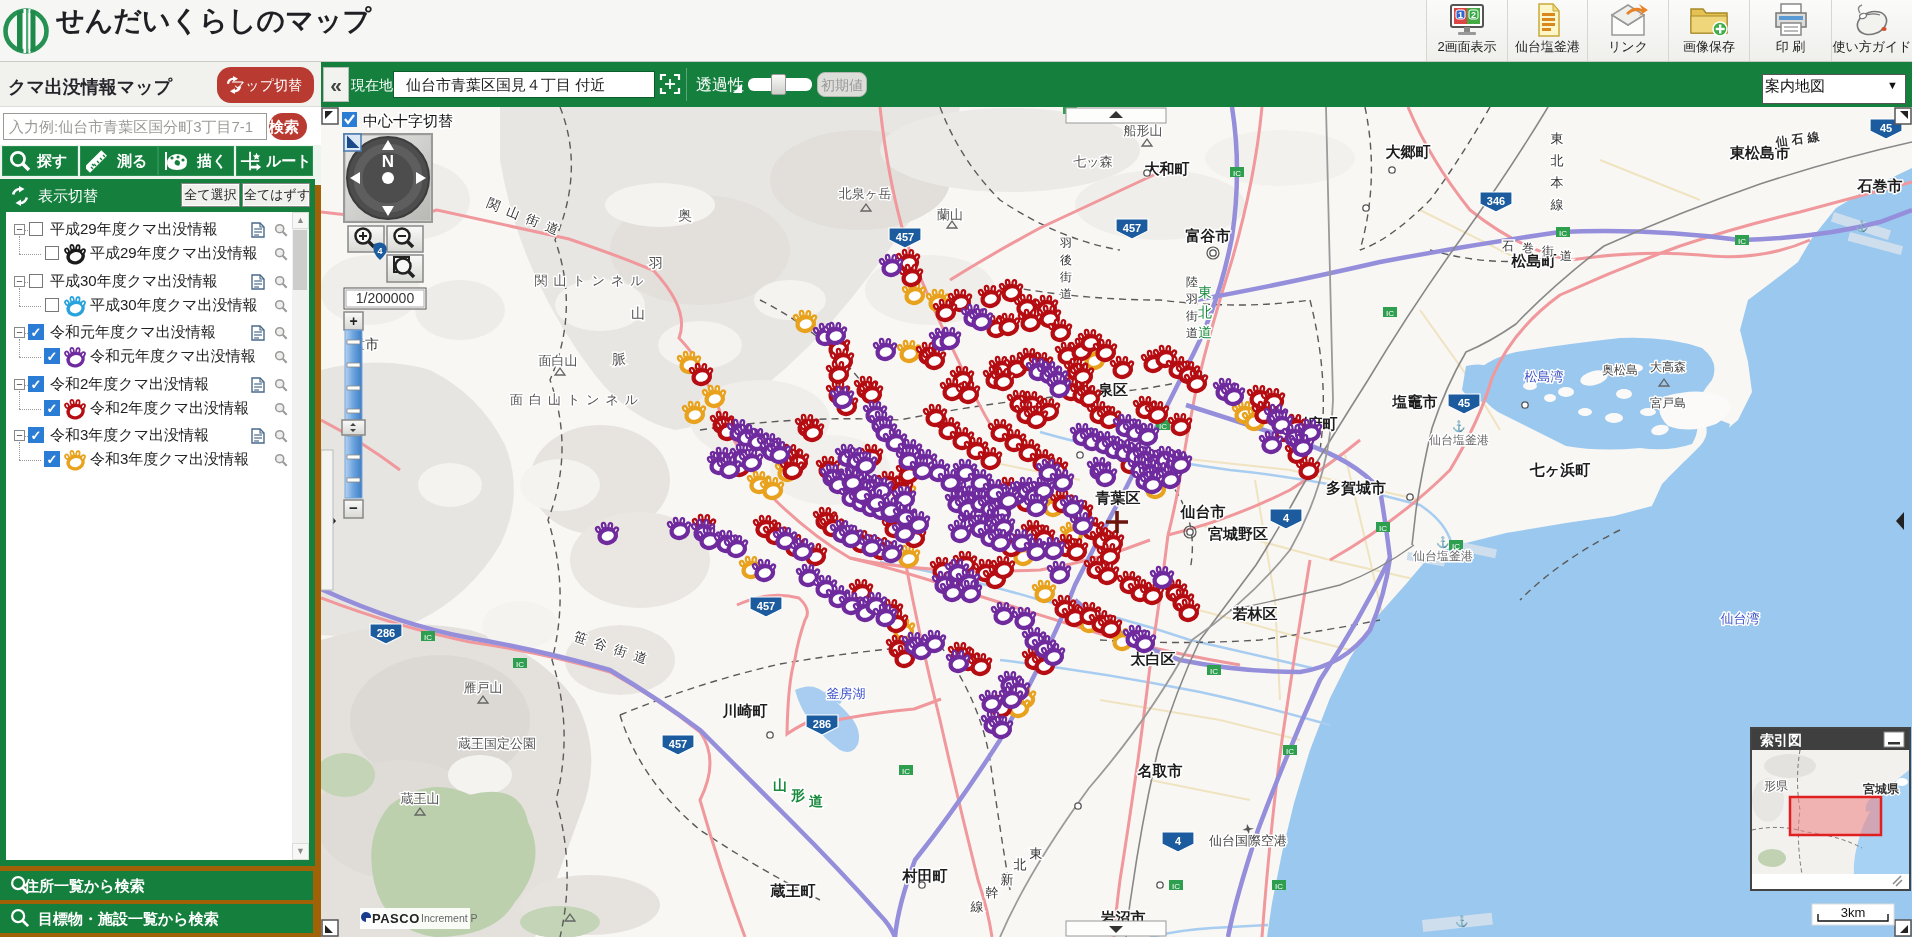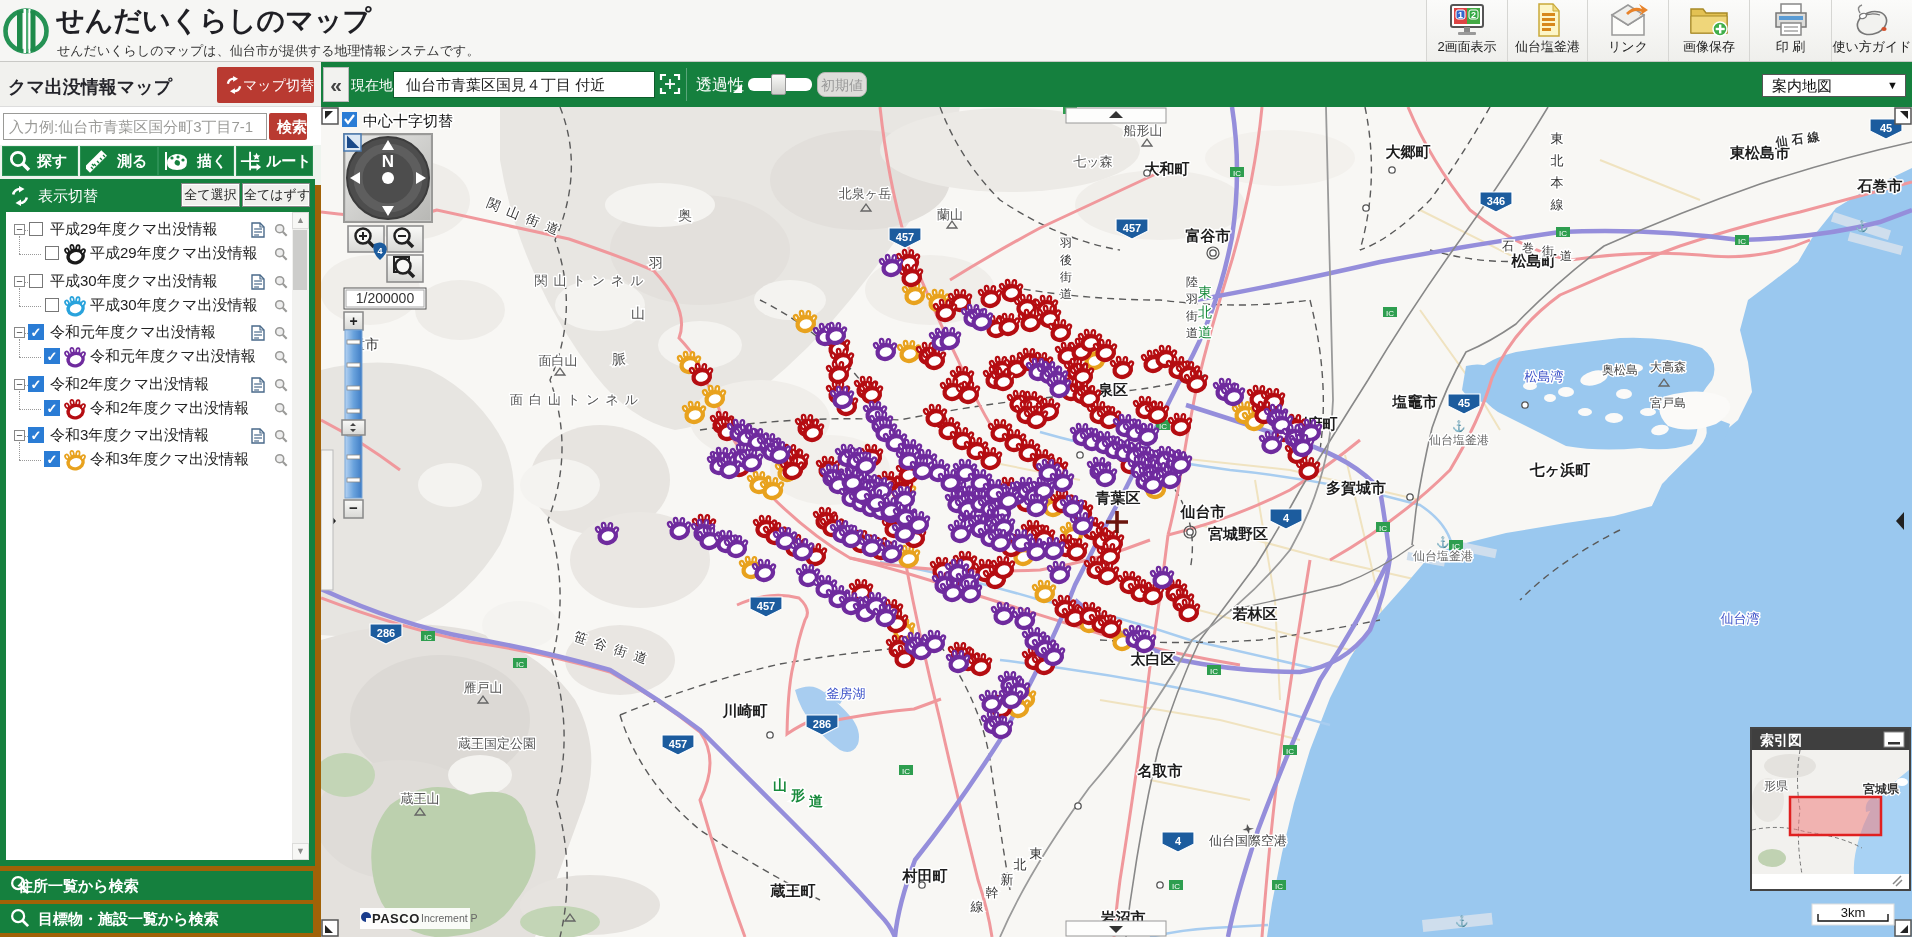--- a/index.html
+++ b/index.html
@@ -4,21 +4,21 @@
 html,body{width:1912px;height:937px;overflow:hidden;font-family:"Liberation Sans",sans-serif;background:#fff}
 .abs{position:absolute}
 #header{position:absolute;left:0;top:0;width:1912px;height:62px;background:#f6f6f4;border-bottom:1px solid #c9c9c6}
 #htitle{position:absolute;left:56px;top:2px;font-size:28px;font-weight:bold;color:#1f1f24}
 #hsub{position:absolute;left:57px;top:42px;font-size:13px;color:#333}
 .tbcell{position:absolute;top:0;height:61px;border-left:1px solid #d6d6d3;background:linear-gradient(#fbfbfa,#efefec);text-align:center}
 .tbcell .lbl{position:absolute;bottom:5px;width:100%;font-size:13px;color:#222;white-space:nowrap}
 #lpanel{position:absolute;left:0;top:62px;width:321px;height:875px;background:#a16207}
 #ptitlebar{position:absolute;left:0;top:0;width:321px;height:45px;background:#f1f1ee;border-bottom:1px solid #ddd}
 #ptitle{position:absolute;left:8px;top:13px;font-size:18px;font-weight:bold;color:#25252b}
-.redbtn{position:absolute;background:#b93a31;color:#fff;text-align:right;border-radius:2px}
+.redbtn{position:absolute;background:#b93a31;color:#fff;text-align:left;border-radius:14px}
 #srchrow{position:absolute;left:0;top:45px;width:321px;height:38px;background:#fff}
 #srchinput{position:absolute;left:3px;top:6px;width:264px;height:27px;border:1px solid #9a9a97;background:#fff;font-size:15px;color:#9b9b98;line-height:25px;padding-left:5px}
 #toolrow{position:absolute;left:0;top:83px;width:321px;height:40px;background:#eef4ee}
 .toolbtn{position:absolute;top:1px;height:30px;background:#15803e;border:1px solid #2b9054;color:#fff;font-size:15px;font-weight:bold;text-align:left;overflow:hidden}
 #toggles{position:absolute;left:0;top:117px;width:315px;height:687px;background:#15803e}
 #togghead{position:absolute;left:0;top:0;width:100%;height:33px;color:#fff}
 #toggtitle{position:absolute;left:38px;top:8px;font-size:15px;font-weight:normal}
 .selbtn{position:absolute;top:5px;height:22px;background:#f0f0ed;border:1px solid #fff;outline:1px solid #888;color:#222;font-size:13px;text-align:center;line-height:20px;white-space:nowrap}
 #treearea{position:absolute;left:6px;top:33px;width:303px;height:648px;background:#fff}
 .trow{position:absolute;font-size:15px;color:#222;white-space:nowrap}
@@ -26,34 +26,33 @@
 .cbc{position:absolute;width:16px;height:16px;background:#2a7cd5;border:1px solid #2a7cd5;color:#fff;font-size:13px;font-weight:bold;text-align:center;line-height:16px}
 .expbox{position:absolute;width:11px;height:11px;border:1px solid #888;background:#fff;font-size:11px;line-height:9px;text-align:center;color:#444}
 #vscroll{position:absolute;right:0;top:0;width:17px;height:648px;background:#f1f1ef}
 .sbarrow{position:absolute;left:0;width:17px;height:17px;background:#f7f7f5;border:1px solid #dcdcda;color:#8a8a88;font-size:9px;text-align:center;line-height:15px}
 .greenbar{position:absolute;left:0;width:313px;height:29px;background:#15803e;color:#fff;font-size:15px;font-weight:bold;line-height:29px}
 #maparea{position:absolute;left:321px;top:62px;width:1591px;height:875px;background:#f7f6f3}
 #mapbar{position:absolute;left:0;top:0;width:1591px;height:45px;background:#15803e}
 .mbtext{position:absolute;color:#fff;font-size:16px;font-weight:normal}
 #addrinput{position:absolute;left:72px;top:9px;width:262px;height:27px;background:#fff;border:1px solid #0d5d2c;font-size:15px;color:#222;line-height:26px;padding-left:12px}
 #initbtn{position:absolute;left:496px;top:10px;width:50px;height:25px;background:#ddddda;border:1px solid #b5b5b2;color:#999;font-size:14px;text-align:center;line-height:24px;border-radius:8px}
-#seldd{position:absolute;left:1441px;top:12px;width:144px;height:23px;background:#fff;border:1px solid #555;font-size:15px;color:#111;line-height:21px;padding-left:9px}
+#seldd{position:absolute;left:1441px;top:12px;width:144px;height:30px;background:#fff;border:1px solid #555;font-size:15px;color:#111;line-height:21px;padding-left:2px}
 #mapcanvas{position:absolute;left:0;top:45px;width:1591px;height:830px}
 </style></head><body>
 <div id="header">
     <svg class="abs" style="left:3px;top:8px" width="46" height="46" viewBox="0 0 46 46">
       <circle cx="23" cy="23" r="20.5" fill="none" stroke="#259254" stroke-width="4.6"></circle>
       <rect x="14" y="3" width="5.5" height="40" fill="#1e8a4a"></rect>
       <rect x="20.5" y="1" width="2.5" height="44" fill="#fff"></rect>
       <rect x="23" y="2" width="2.5" height="42" fill="#4fae74"></rect>
       <rect x="25.5" y="1" width="2" height="44" fill="#fff"></rect>
       <rect x="27.5" y="3" width="5" height="40" fill="#1e8a4a"></rect>
     </svg>
     <div id="htitle">せんだいくらしのマップ</div>
-    <div id="hsub">せんだいくらしのマップは、仙台市が提供する地理情報システムです。</div>
     <div class="tbcell" style="left:1426px;width:81px">
       <div style="margin-top:3px"><svg width="40" height="34" viewBox="0 0 40 34">
           <rect x="4" y="2" width="32" height="22" rx="2" fill="#fff" stroke="#555" stroke-width="2"></rect>
           <rect x="7" y="5" width="13" height="16" fill="#d44"></rect>
           <rect x="20" y="5" width="13" height="16" fill="#4a4"></rect>
           <rect x="9" y="7" width="9" height="9" rx="2" fill="#36c" stroke="#fff"></rect>
           <text x="13.5" y="14.5" font-size="9" fill="#fff" text-anchor="middle" font-weight="bold">1</text>
           <rect x="22" y="7" width="9" height="9" rx="2" fill="#3a4" stroke="#fff"></rect>
           <text x="26.5" y="14.5" font-size="9" fill="#fff" text-anchor="middle" font-weight="bold">2</text>
           <rect x="17" y="24" width="6" height="5" fill="#888"></rect>
@@ -359,21 +358,21 @@
         <div id="vscroll">
           <div class="sbarrow" style="top:0">▲</div>
           <div style="position:absolute;left:1px;top:18px;width:14px;height:60px;background:#cdcdcb"></div>
           <div class="sbarrow" style="bottom:0">▼</div>
         </div>
       </div>
     </div>
     <div class="greenbar" style="top:809px"><svg width="20" height="20" viewBox="0 0 16 16" style="position:absolute;left:10px;top:4px">
         <circle cx="6.5" cy="6.5" r="4.8" fill="none" stroke="#fff" stroke-width="1.8"></circle>
         <line x1="10" y1="10" x2="14.5" y2="14.5" stroke="#fff" stroke-width="2.2"></line>
-      </svg><span style="margin-left:18px">住所一覧から検索</span></div>
+      </svg><span style="margin-left:24px">住所一覧から検索</span></div>
     <div class="greenbar" style="top:842px"><svg width="20" height="20" viewBox="0 0 16 16" style="position:absolute;left:10px;top:4px">
         <circle cx="6.5" cy="6.5" r="4.8" fill="none" stroke="#fff" stroke-width="1.8"></circle>
         <line x1="10" y1="10" x2="14.5" y2="14.5" stroke="#fff" stroke-width="2.2"></line>
       </svg><span style="margin-left:38px">目標物・施設一覧から検索</span></div>
   </div>
 <div id="maparea">
     <div id="mapbar">
       <div style="position:absolute;left:2px;top:5px;width:26px;height:35px;background:#f2f2ef;border:1px solid #bbb;color:#444;font-size:21px;font-weight:bold;text-align:center;line-height:33px">«</div>
       <div class="mbtext" style="left:30px;top:15px;font-size:14px">現在地</div>
       <div id="addrinput">仙台市青葉区国見４丁目 付近</div>

